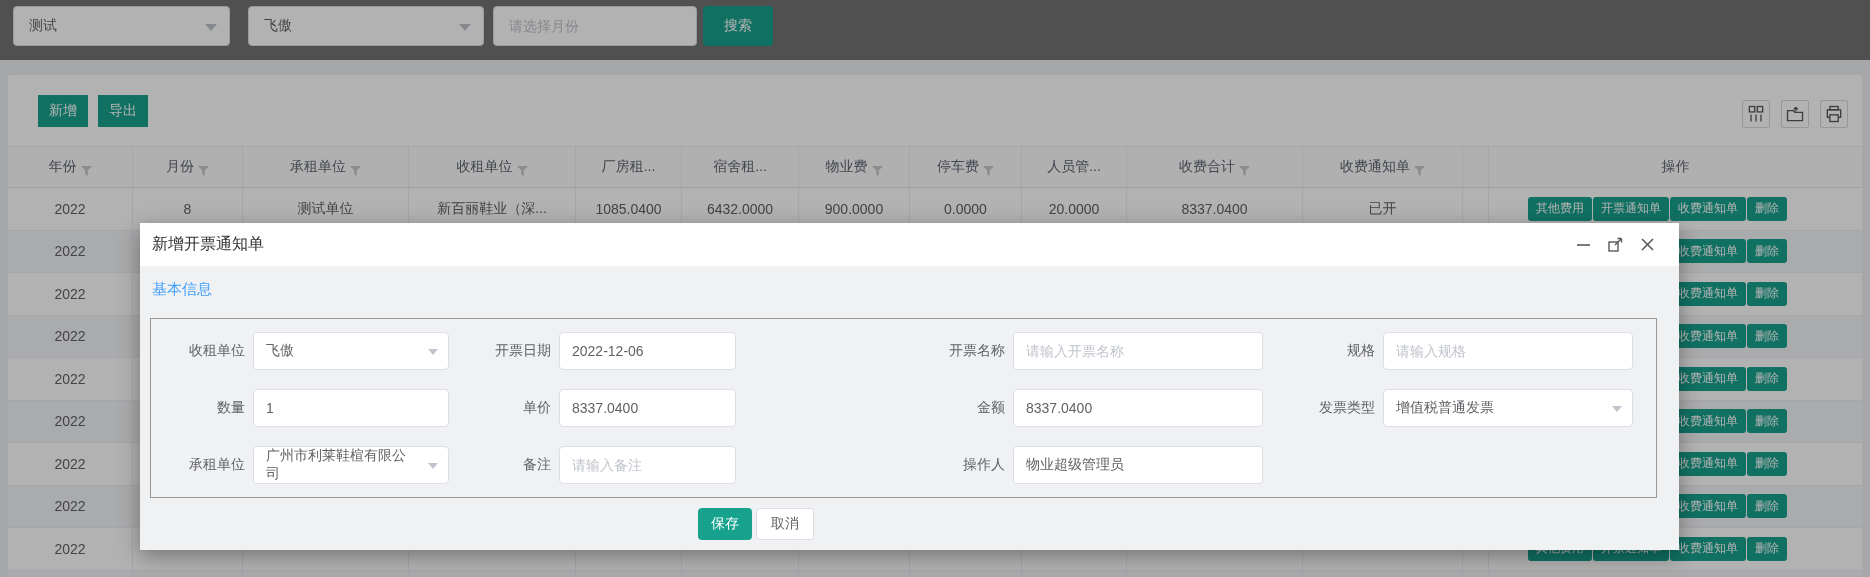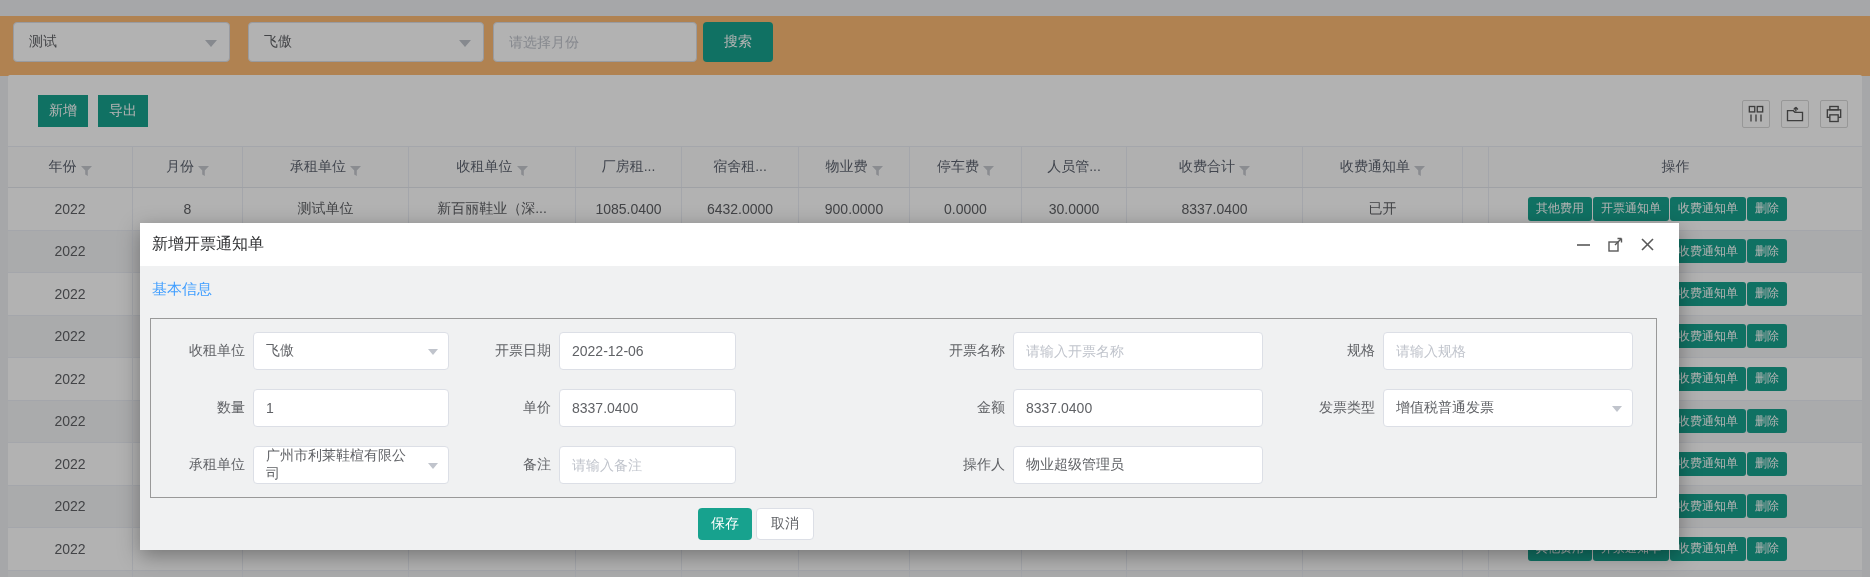--- a/index.html
+++ b/index.html
@@ -1,21 +1,21 @@
 <!DOCTYPE html>
 <html><head>
 <meta charset="utf-8">
 <style>
   * { margin:0; padding:0; box-sizing:border-box; }
   html,body { width:1870px; height:577px; overflow:hidden; }
   body { font-family:"Liberation Sans","DejaVu Sans",sans-serif; font-size:14px; color:#606266; }
   .page { position:relative; width:1870px; height:577px; background:#eef0f2; overflow:hidden; }
 
   
-  .topbar { position:absolute; left:0; top:16px; width:1870px; height:60px; background:#fdba74; }
+  .topbar { position:absolute; left:0; top:0; width:1870px; height:60px; background:#737373; }
   .sel { position:absolute; top:6px; height:40px; background:#fff; border:1px solid #dcdfe6; border-radius:4px;
          display:flex; align-items:center; padding:0 30px 0 15px; cursor:pointer; }
   .sel .caret { position:absolute; right:12px; top:17px; width:0; height:0;
          border:6px solid transparent; border-top:7px solid #c0c4cc; }
   #sel-tenant { left:13px; width:217px; }
   #sel-landlord { left:248px; width:236px; }
   .month-input { position:absolute; left:493px; top:6px; width:204px; height:40px; background:#fff;
          border:1px solid #dcdfe6; border-radius:4px; padding:0 15px; font-size:14px; color:#606266;
          font-family:inherit; outline:none; }
   .month-input::placeholder { color:#c0c4cc; }
@@ -190,21 +190,21 @@
       <div>
           <div class="tr">
             <div class="td c0">2022</div>
             <div class="td c1">8</div>
             <div class="td c2">测试单位</div>
             <div class="td c3">新百丽鞋业（深...</div>
             <div class="td c4">1085.0400</div>
             <div class="td c5">6432.0000</div>
             <div class="td c6">900.0000</div>
             <div class="td c7">0.0000</div>
-            <div class="td c8">30.0000</div>
+            <div class="td c8">20.0000</div>
             <div class="td c9">8337.0400</div>
             <div class="td c10">已开</div>
             <div class="td c11"></div>
             <div class="td c12 ops">
               <button class="op-btn" style="background: rgb(23, 162, 142);">其他费用</button>
               <button class="op-btn" style="background: rgb(23, 162, 142);">开票通知单</button>
               <button class="op-btn" style="background: rgb(23, 162, 142);">收费通知单</button>
               <button class="op-btn" style="background: rgb(23, 162, 142);">删除</button>
             </div>
           </div>

